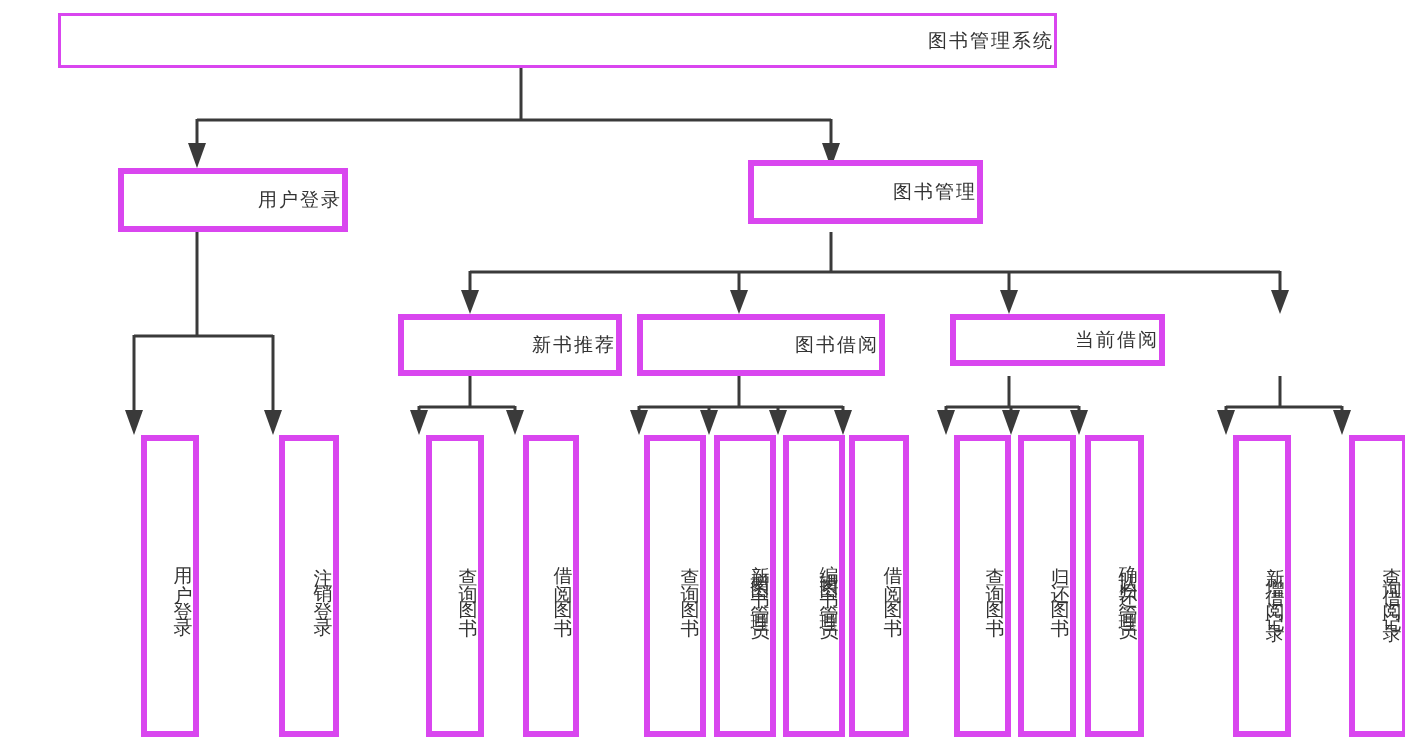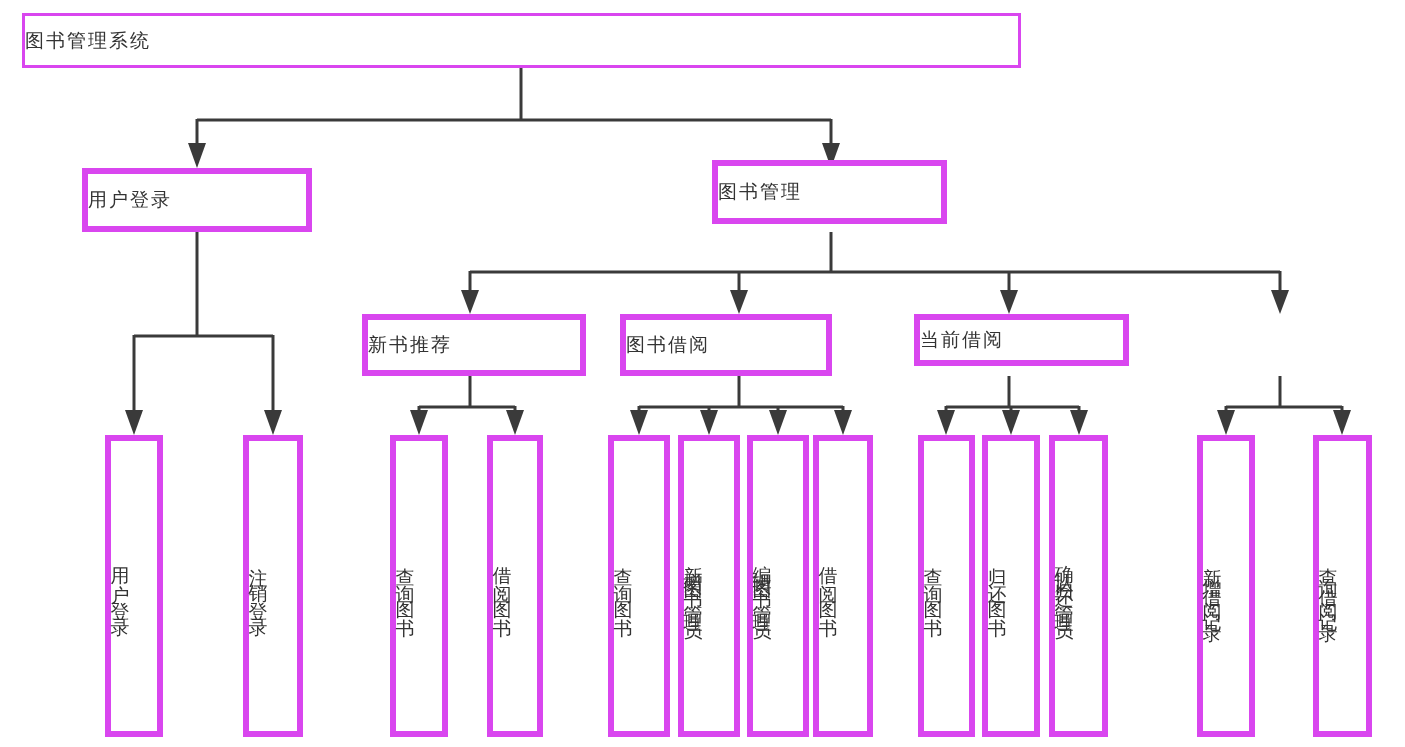--- a/index.html
+++ b/index.html
@@ -11,22 +11,23 @@
     overflow:hidden;
   }
   #connectors{position:absolute;left:0;top:0;width:1405px;height:747px;}
   .box{
     position:absolute;
     box-sizing:border-box;
     border:6px solid #d946ef;
     background:#ffffff;
     display:flex;
     align-items:center;
-    justify-content:flex-start;
+    justify-content:flex-end;
     color:#333333;
+    margin-left:36px;
   }
   .box .label{
     font-size:19px;
     letter-spacing:2px;
     color:#333333;
     white-space:nowrap;
   }
   .vbox .label{
     writing-mode:vertical-rl;
     text-orientation:mixed;
@@ -136,21 +137,21 @@
   <div class="box" style="left:82px;top:168px;width:230px;height:64px">
     <span class="label">用户登录</span>
   </div>
   <div class="box" style="left:712px;top:160px;width:235px;height:64px">
     <span class="label">图书管理</span>
   </div>
 
   <div class="box" style="left:362px;top:314px;width:224px;height:62px">
     <span class="label">新书推荐</span>
   </div>
-  <div class="box" style="left:620px;top:314px;width:212px;height:62px">
+  <div class="box" style="left:601px;top:314px;width:248px;height:62px">
     <span class="label">图书借阅</span>
   </div>
   <div class="box" style="left:914px;top:314px;width:215px;height:52px">
     <span class="label">当前借阅</span>
   </div>
 
   <div class="box vbox v-short" style="left:105px;top:435px;width:58px;height:302px">
     <span class="label">用户登录</span>
   </div>
   <div class="box vbox v-short" style="left:243px;top:435px;width:60px;height:302px">

